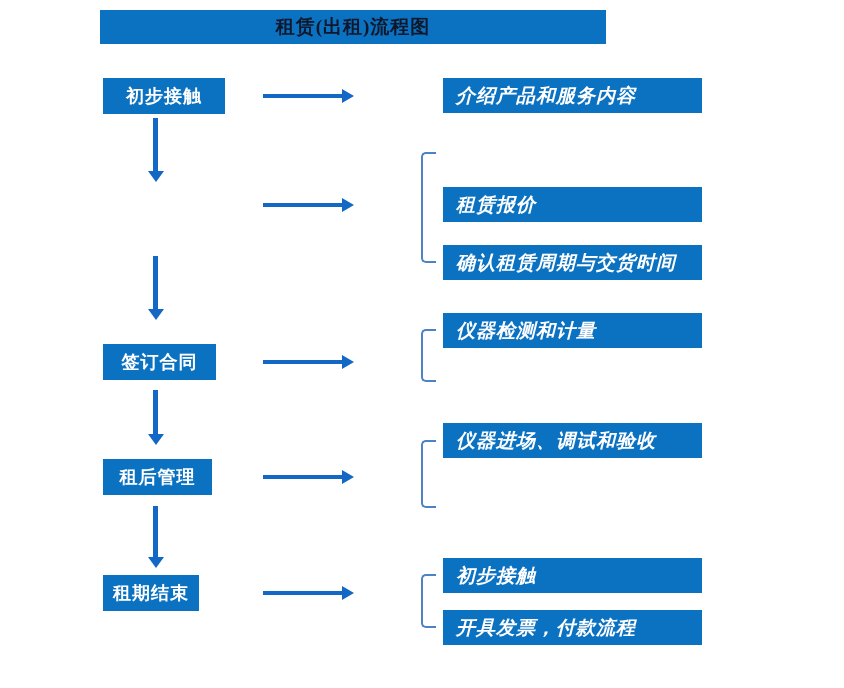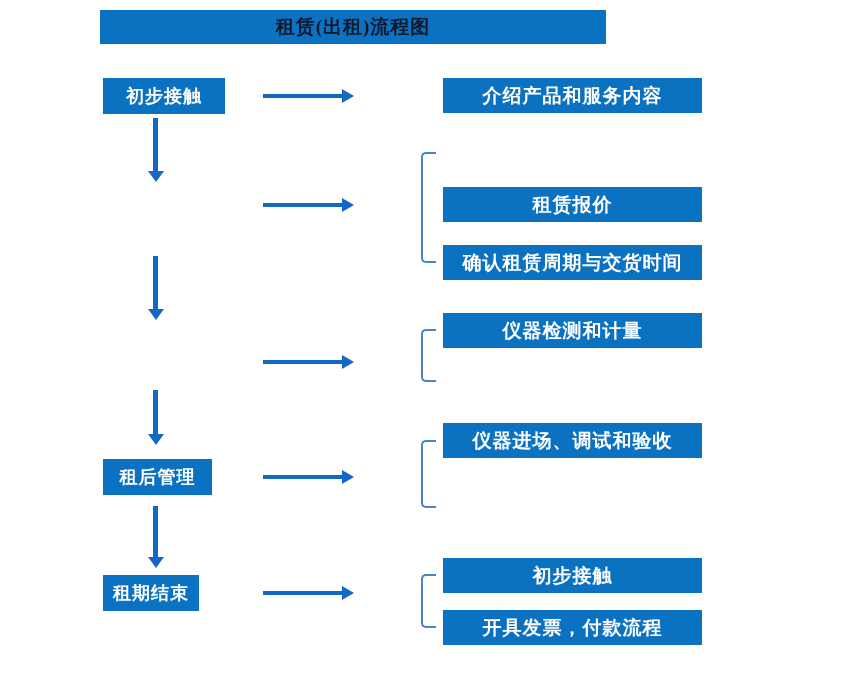--- a/index.html
+++ b/index.html
@@ -18,22 +18,22 @@
     text-align:center;letter-spacing:1px;
   }
   .box{
     position:absolute;background:var(--primary);color:#fff;font-weight:bold;
     letter-spacing:1px;box-sizing:border-box;
   }
   .left-box{
     left:103px;height:36px;line-height:36px;text-align:center;font-size:18px;
   }
   .right-box{
-    left:443px;width:259px;height:35px;line-height:35px;text-align:center;
-    font-size:19px;
+    left:443px;width:259px;height:35px;line-height:35px;text-align:left;
+    padding-left:13px;font-size:19px;font-style:italic;
   }
   .harrow{
     position:absolute;left:263px;width:79px;height:4px;background:var(--arrow);
   }
   .harrow::after{
     content:"";position:absolute;right:-12px;top:50%;transform:translateY(-50%);
     width:0;height:0;border:7px solid transparent;border-right:0;
     border-left:12px solid var(--arrow);
   }
   .varrow{
@@ -51,20 +51,21 @@
   }
 </style>
 </head>
 <body>
 
 <div class="stage">
 
   <div class="title-bar">租赁(出租)流程图</div>
 
   <div class="box left-box" style="top:78px;width:122px">初步接触</div>
+  <div class="box left-box" style="top:344px;width:113px">签订合同</div>
   <div class="box left-box" style="top:459px;width:109px">租后管理</div>
   <div class="box left-box" style="top:575px;width:96px">租期结束</div>
 
   <div class="varrow" style="top:118px;height:53px"></div>
   <div class="varrow" style="top:256px;height:53px"></div>
   <div class="varrow" style="top:390px;height:44px"></div>
   <div class="varrow" style="top:506px;height:51px"></div>
 
   <div class="harrow" style="top:94px"></div>
   <div class="harrow" style="top:203px"></div>

